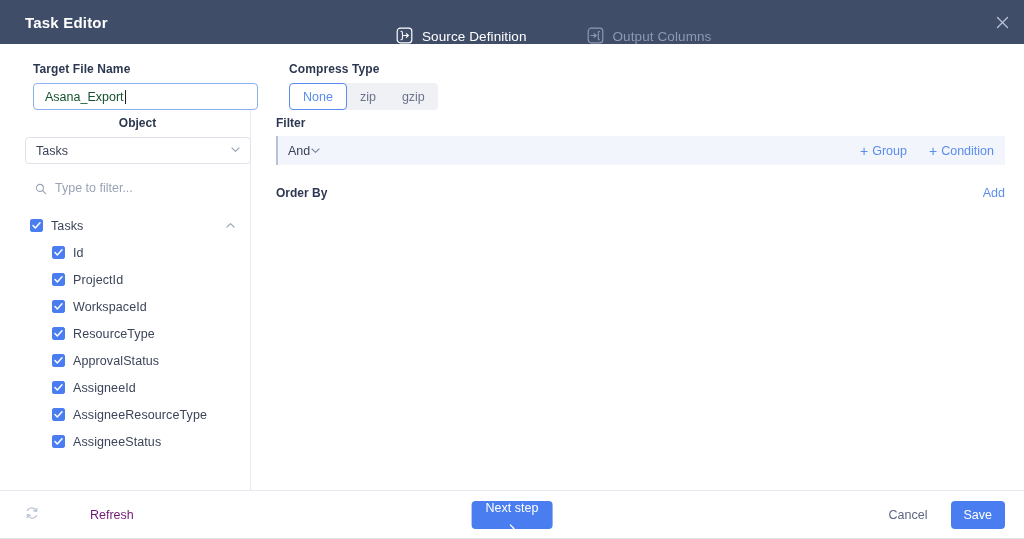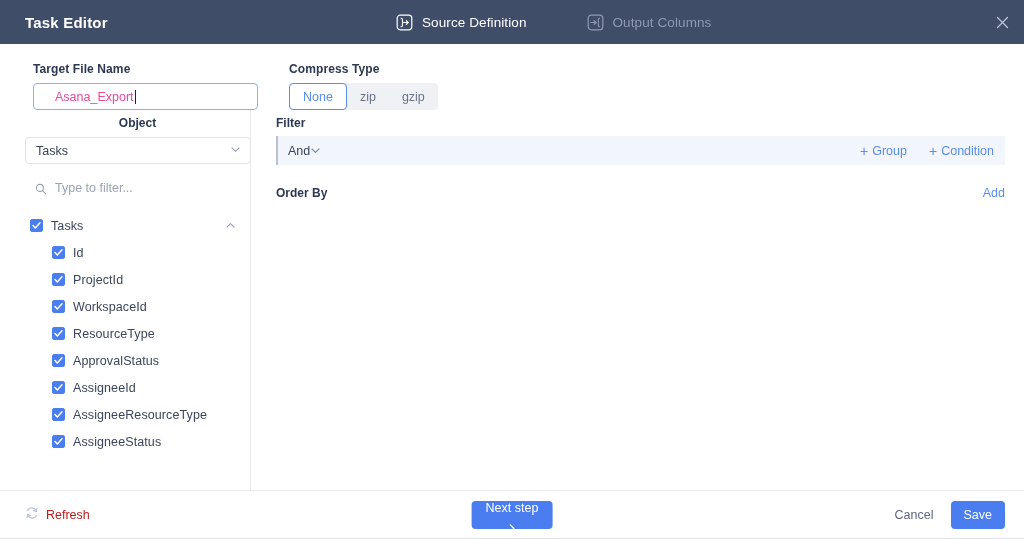--- a/index.html
+++ b/index.html
@@ -45,21 +45,21 @@
     position: absolute;
     left: 396px;
     top: 0;
     height: 44px;
     display: flex;
     align-items: center;
     gap: 60px;
   }
   .htab {
     display: flex;
-    align-items: center;
+    align-items: flex-end;
     gap: 9px;
     height: 44px;
     cursor: pointer;
   }
   .htab-label {
     font-size: 13.5px;
     letter-spacing: .1px;
   }
   .htab.active .htab-label { color: #ffffff; }
   .htab.inactive .htab-label { color: #8e99b3; }
@@ -122,23 +122,23 @@
   }
 
   .text-input {
     width: 225px;
     height: 27px;
     border: 1px solid #8ab0f2;
     border-radius: 4px;
     background: #fff;
     display: flex;
     align-items: center;
-    padding: 0 21px;
-    font-size: 12.5px;
-    color: #ec4899;
+    padding: 0 11px;
+    font-size: 12.5px;
+    color: #14532d;
     position: relative;
   }
   .caret {
     display: inline-block;
     width: 1px;
     height: 14px;
     background: #222;
     margin-left: 1px;
   }
 
@@ -321,21 +321,22 @@
     background: #fff;
   }
   .refresh {
     display: flex;
     align-items: center;
     gap: 7px;
     cursor: pointer;
   }
   .refresh-lbl {
     font-size: 12.5px;
-    color: #b91c1c;
+    color: #701a75;
+    margin-left: 44px;
   }
   .nextstep {
     position: absolute;
     left: 50%;
     transform: translateX(-50%);
     background: #4a7ef0;
     color: #fff;
     border: none;
     border-radius: 4px;
     height: 28px;
@@ -345,21 +346,21 @@
     display: flex;
     align-items: center;
     gap: 8px;
     cursor: pointer;
     flex-direction: column;
   }
   .footer-right {
     margin-left: auto;
     display: flex;
     align-items: center;
-    gap: 17px;
+    gap: 23px;
   }
   .cancel-btn {
     font-size: 12.5px;
     color: #5c6682;
     cursor: pointer;
     background: none;
     border: none;
     font-family: "Liberation Sans", sans-serif;
   }
   .save-btn {

